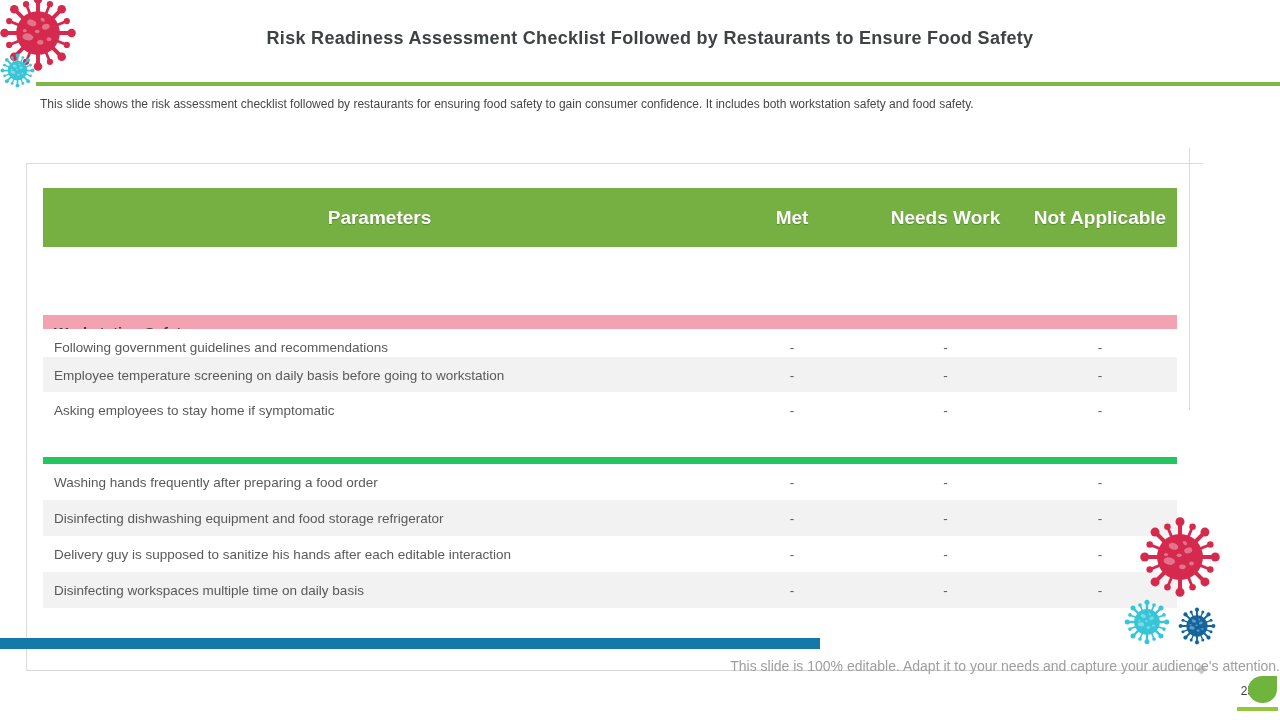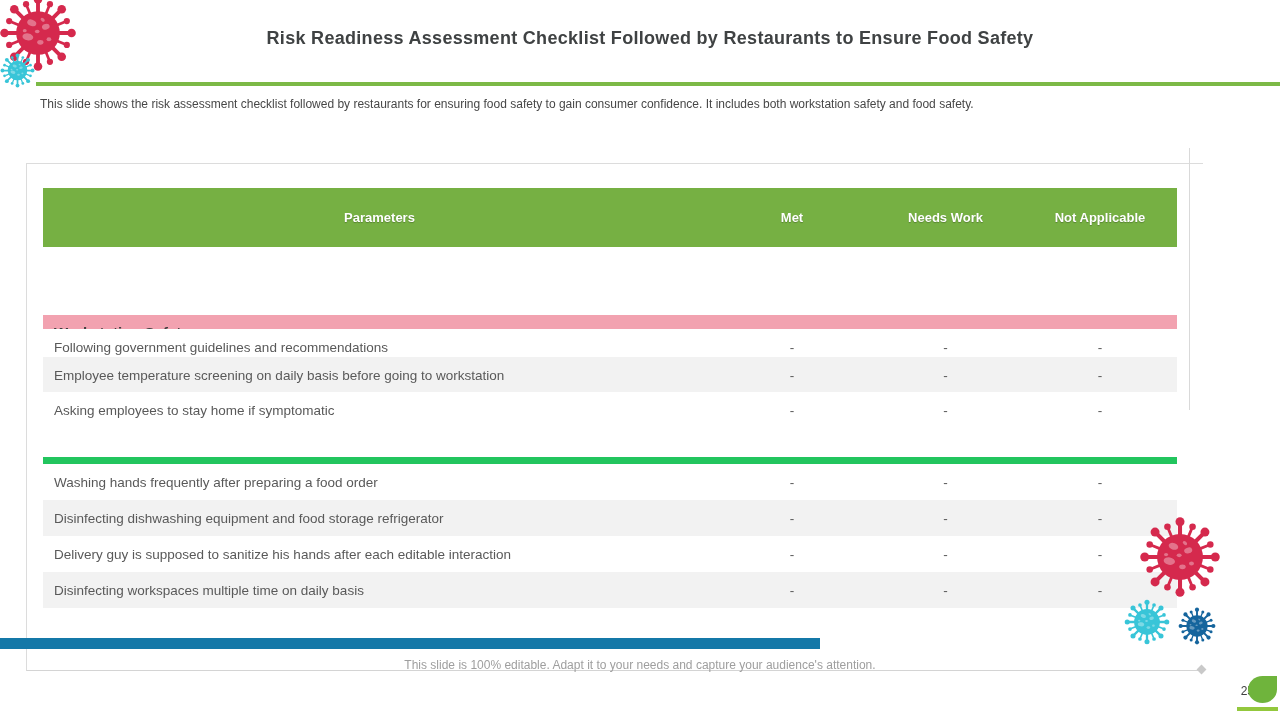--- a/index.html
+++ b/index.html
@@ -38,21 +38,21 @@
     position:absolute;left:1198px;top:666px;width:7px;height:7px;
     background:#c9c9c9;transform:rotate(45deg);
   }
   
   .trow{
     position:absolute;left:43px;width:1134px;
     display:flex;align-items:center;box-sizing:border-box;
   }
   .thead{
     top:188px;height:59px;background:#76b043;
-    color:#ffffff;font-weight:bold;font-size:13px;
+    color:#ffffff;font-weight:bold;font-size:19px;
     text-shadow:0 1px 1px rgba(0,0,0,.25);
   }
   .section-row{
     height:35px;font-size:15px;font-weight:bold;color:#3f3f3f;margin-top:29px;
   }
   .section-pink{top:286px;background:#f2a2b0;}
   .section-cyan{top:428px;background:#22c55e;}
   .data-row{height:36px;font-size:13.5px;color:#595959;background:#ffffff;}
   .data-row.alt{background:#f2f2f2;}
   .r1{top:321px;margin-top:8px;} .r2{top:357px;} .r3{top:392px;}
@@ -72,21 +72,21 @@
   .v-br-red{left:1139px;top:516px;width:82px;height:82px;}
   .v-br-cyan{left:1124px;top:599px;width:46px;height:46px;}
   .v-br-blue{left:1178px;top:607px;width:38px;height:38px;}
   .accent-bar{
     position:absolute;left:0;top:638px;width:820px;height:11px;
     background:#1478a8;
   }
   
   .slide-footer{
     position:absolute;left:0;right:0;top:658px;
-    text-align:center;font-size:12px;color:#9e9e9e;
+    text-align:right;font-size:14px;color:#9e9e9e;
   }
   .page-number{
     position:absolute;left:1230px;top:684px;width:24px;
     font-size:12px;color:#404040;text-align:right;
   }
   .leaf{
     position:absolute;left:1248px;top:676px;width:29px;height:27px;
     background:#6fb43c;border-radius:50% 0 50% 50%;
   }
   .page-rule{

